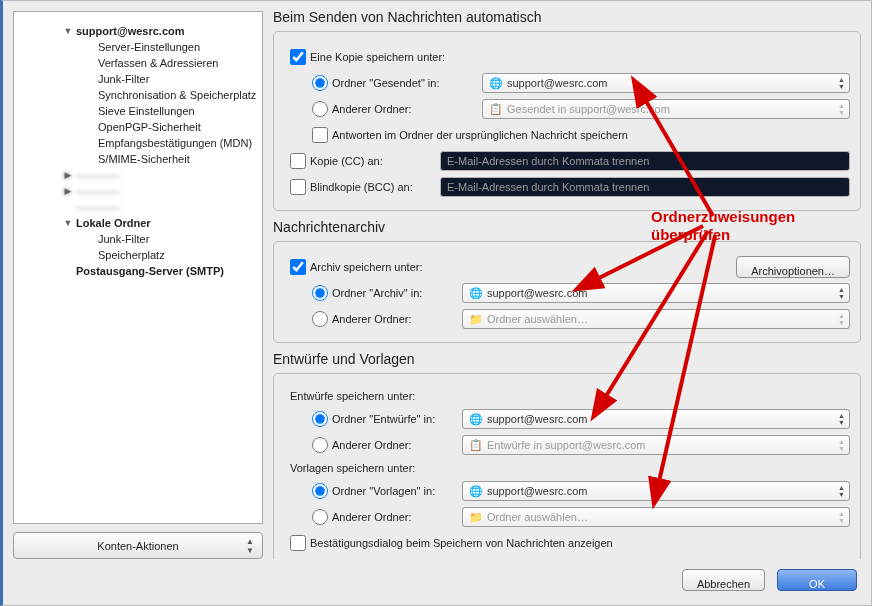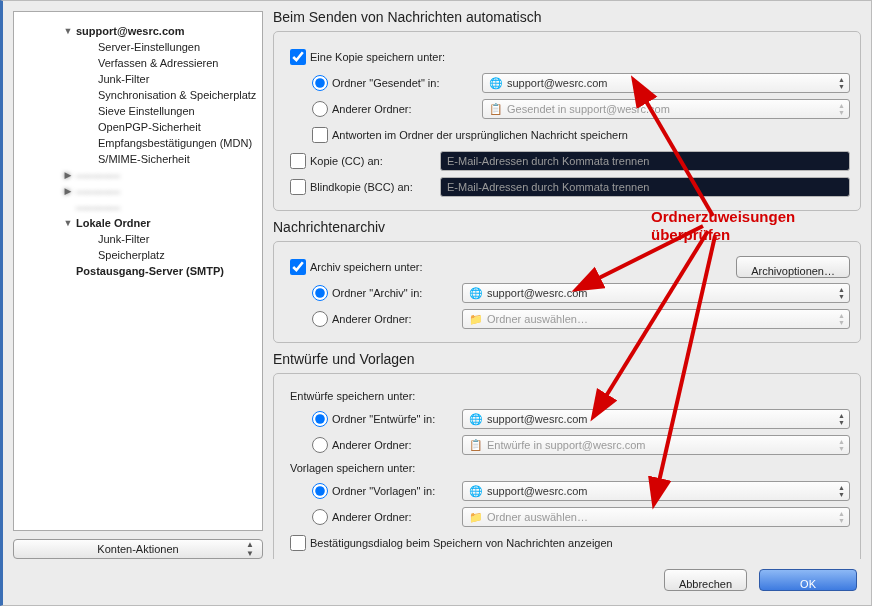--- a/index.html
+++ b/index.html
@@ -8,40 +8,40 @@
   .body { flex:1; display:flex; padding:10px 10px 0 10px; min-height:0; }
   
   .sidebar { width:250px; display:flex; flex-direction:column; }
   .treewrap { flex:1; background:#fff; border:1px solid #aaa; overflow:auto; }
   .node { padding:2px 4px 2px 8px; display:flex; align-items:center; white-space:nowrap; cursor:default; }
   .node .tw { width:12px; text-align:center; color:#666; font-size:9px; margin-right:2px; }
   .node.depth1 { padding-left:30px; }
   .node.acct { font-weight:bold; }
   .node.sel { background:#2a6fe0; color:#fff; font-weight:bold; }
   .node.blur { color:transparent; text-shadow:0 0 4px rgba(120,120,120,.9); }
-  .accountsbtn { margin-top:8px; height:20px; display:flex; align-items:center; justify-content:center; background:linear-gradient(#fdfdfd,#e6e6e6); border:1px solid #999; border-radius:4px; position:relative; }
+  .accountsbtn { margin-top:8px; height:27px; display:flex; align-items:center; justify-content:center; background:linear-gradient(#fdfdfd,#e6e6e6); border:1px solid #999; border-radius:4px; position:relative; }
   .accountsbtn .dd { position:absolute; right:8px; color:#555; font-size:8px; }
   
   .content { flex:1; margin-left:10px; overflow:auto; }
   fieldset.fs { border:1px solid #bcbcbc; border-radius:5px; margin:0 0 10px 0; padding:10px 10px 8px 10px; background:#ececec; }
   .fslabel { margin:-2px 0 6px 0; font-size:14px; }
   .subhead { margin:6px 0 6px 6px; }
   .row { display:flex; align-items:center; margin:4px 0 4px 28px; min-height:22px; }
   .row.outer { margin-left:6px; }
   .row .radio, .row .chk { width:16px; height:16px; margin:0 4px 0 0; }
   .lbl { width:130px; }
   .lbl.sendrow { width:150px; }
   .combo { flex:1; height:20px; background:linear-gradient(#fdfdfd,#efefef); border:1px solid #9a9a9a; border-radius:3px; display:flex; align-items:center; padding:0 18px 0 6px; position:relative; color:#333; }
   .combo.disabled { color:#9a9a9a; }
   .combo .cicon { width:14px; height:14px; margin-right:4px; display:flex; align-items:center; justify-content:center; font-size:11px; }
   .combo .caret { position:absolute; right:4px; top:2px; font-size:7px; line-height:7px; color:#555; }
   .combo.disabled .caret { color:#bbb; }
   .txt { flex:1; height:20px; background:#0f172a; border:1px solid #b5b5b5; border-radius:3px; padding:4px 6px; color:#9a9a9a; display:flex; align-items:center; }
   .btn { height:22px; padding:0 14px; background:linear-gradient(#fdfdfd,#e6e6e6); border:1px solid #8f8f8f; border-radius:4px; display:inline-flex; align-items:flex-end; cursor:default;}
-  .btn.primary { background:linear-gradient(#8cb8f5,#3e7be0); color:#fff; border-color:#2e5aa8; padding:0 40px;}
+  .btn.primary { background:linear-gradient(#8cb8f5,#3e7be0); color:#fff; border-color:#2e5aa8; padding:0 31px;}
   .right { margin-left:auto; }
   .footer { display:flex; justify-content:flex-end; gap:12px; padding:10px 14px 14px 0; }
   
   .ann { position:absolute; pointer-events:none; }
   .anntxt { position:absolute; color:#d40000; font-weight:bold; font-size:15px; line-height:18px; text-align:left; }
   .container { position:relative; }
 </style>
 </head>
 <body>
 

